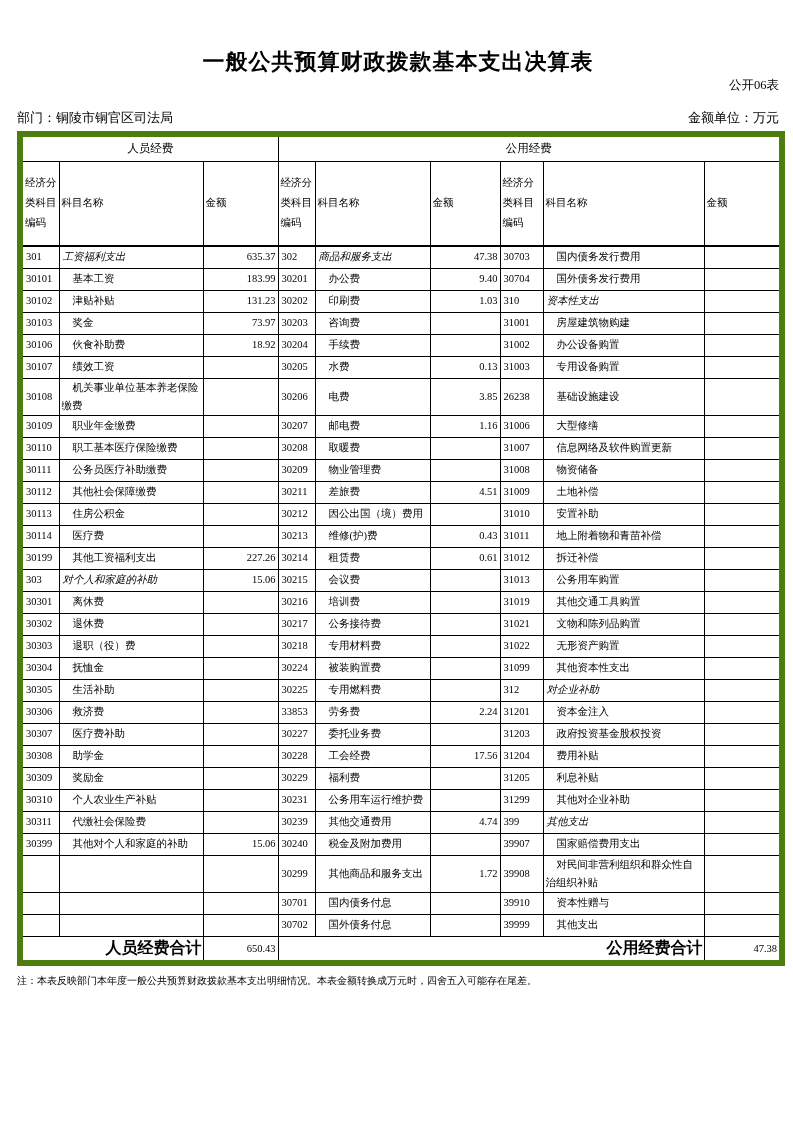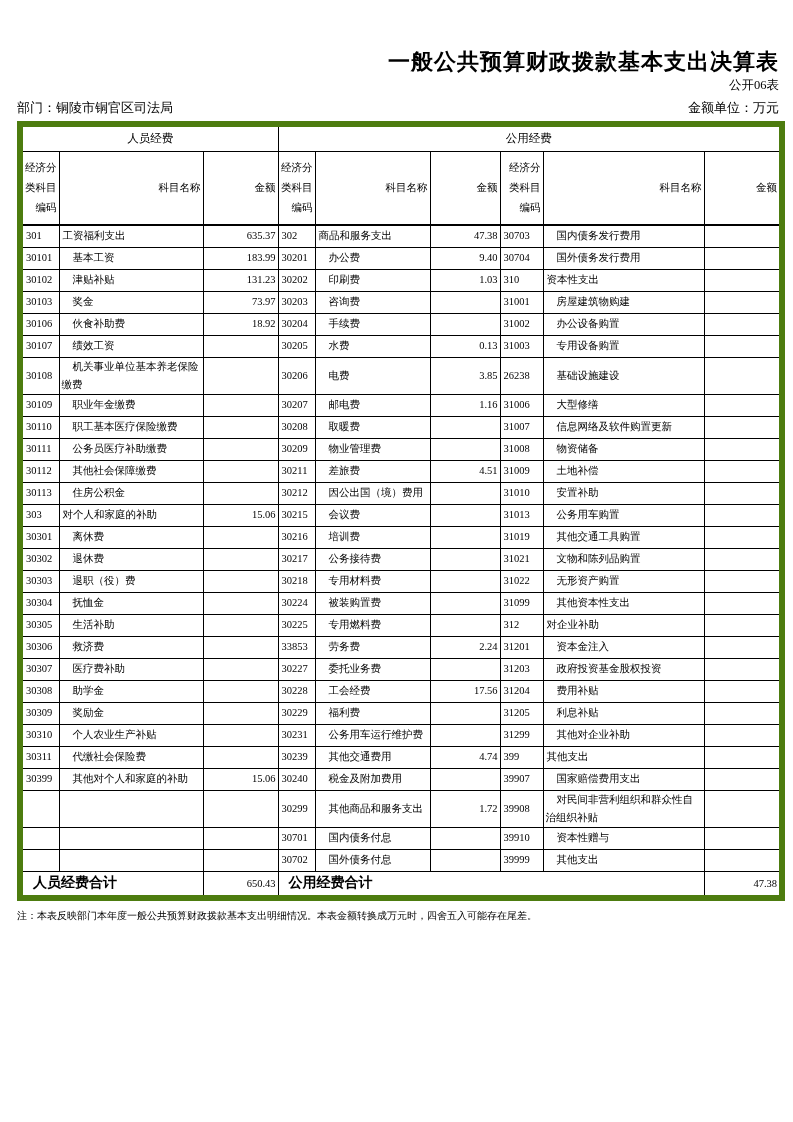--- a/index.html
+++ b/index.html
@@ -13,58 +13,58 @@
     overflow: hidden;
     box-sizing: border-box;
     padding: 0 14px 0 17px;
   }
   .title {
     margin: 0;
     padding-top: 47px;
     font-family: "Liberation Sans", "DejaVu Sans", sans-serif;
     font-size: 22px;
     font-weight: bold;
-    text-align: right;
+    text-align: center;
     letter-spacing: 1px;
   }
   .meta-code {
     font-size: 12.5px;
     text-align: right;
   }
   .meta-row {
     display: flex;
     justify-content: space-between;
     align-items: baseline;
     font-size: 13px;
-    margin: 5px 0 4px 0;
+    margin: 15px 0 4px 0;
   }
   table.budget {
     border-collapse: collapse;
     table-layout: fixed;
     width: 762px;
     border: 6px solid #4d7c0f;
     font-size: 10.5px;
   }
   table.budget th, table.budget td {
     border: 1px solid #000;
     overflow: hidden;
     font-weight: normal;
     vertical-align: middle;
     box-sizing: border-box;
   }
   thead tr.group-row th { height: 27px; text-align: center; font-size: 11.5px; }
-  thead tr.colhead-row th { height: 74px; text-align: right; line-height: 20px; padding: 0 2px; border-bottom: 2px solid #000; }
+  thead tr.colhead-row th { height: 85px; text-align: left; line-height: 20px; padding: 0 2px; border-bottom: 2px solid #000; }
   tbody td { height: 22px; line-height: 18px; }
   td.c-code { padding: 0 1px 0 3px; text-align: left; }
   td.c-name { padding: 0 2px; text-align: left; text-indent: 11px; }
   td.c-amount { padding: 0 2px; text-align: right; }
   td.cat { font-weight: bold; }
-  td.c-name.cat { text-indent: 1px; }
+  td.c-name.cat { text-indent: 1px; font-style: italic; }
   tfoot td { border-top: 2px solid #000; height: 27px; }
-  tfoot td.total-label { font-weight: bold; text-align: left; font-size: 14px; padding-left: 10px; }
+  tfoot td.total-label { font-weight: bold; text-align: right; font-size: 16px; padding-left: 10px; }
   tfoot td.total-amount { text-align: right; padding: 0 2px; }
   .note {
     margin: 8px 0 0 0;
     font-size: 10px;
   }
 </style>
 </head>
 <body>
 
 <div class="page">
@@ -231,20 +231,42 @@
           <td class="c-name">住房公积金</td>
           <td class="c-amount"></td>
           <td class="c-code">30212</td>
           <td class="c-name">因公出国（境）费用</td>
           <td class="c-amount"></td>
           <td class="c-code">31010</td>
           <td class="c-name">安置补助</td>
           <td class="c-amount"></td>
         </tr>
         <tr>
+          <td class="c-code">30114</td>
+          <td class="c-name">医疗费</td>
+          <td class="c-amount"></td>
+          <td class="c-code">30213</td>
+          <td class="c-name">维修(护)费</td>
+          <td class="c-amount">0.43</td>
+          <td class="c-code">31011</td>
+          <td class="c-name">地上附着物和青苗补偿</td>
+          <td class="c-amount"></td>
+        </tr>
+        <tr>
+          <td class="c-code">30199</td>
+          <td class="c-name">其他工资福利支出</td>
+          <td class="c-amount">227.26</td>
+          <td class="c-code">30214</td>
+          <td class="c-name">租赁费</td>
+          <td class="c-amount">0.61</td>
+          <td class="c-code">31012</td>
+          <td class="c-name">拆迁补偿</td>
+          <td class="c-amount"></td>
+        </tr>
+        <tr>
           <td class="c-code cat">303</td>
           <td class="c-name cat">对个人和家庭的补助</td>
           <td class="c-amount">15.06</td>
           <td class="c-code">30215</td>
           <td class="c-name">会议费</td>
           <td class="c-amount"></td>
           <td class="c-code">31013</td>
           <td class="c-name">公务用车购置</td>
           <td class="c-amount"></td>
         </tr>

